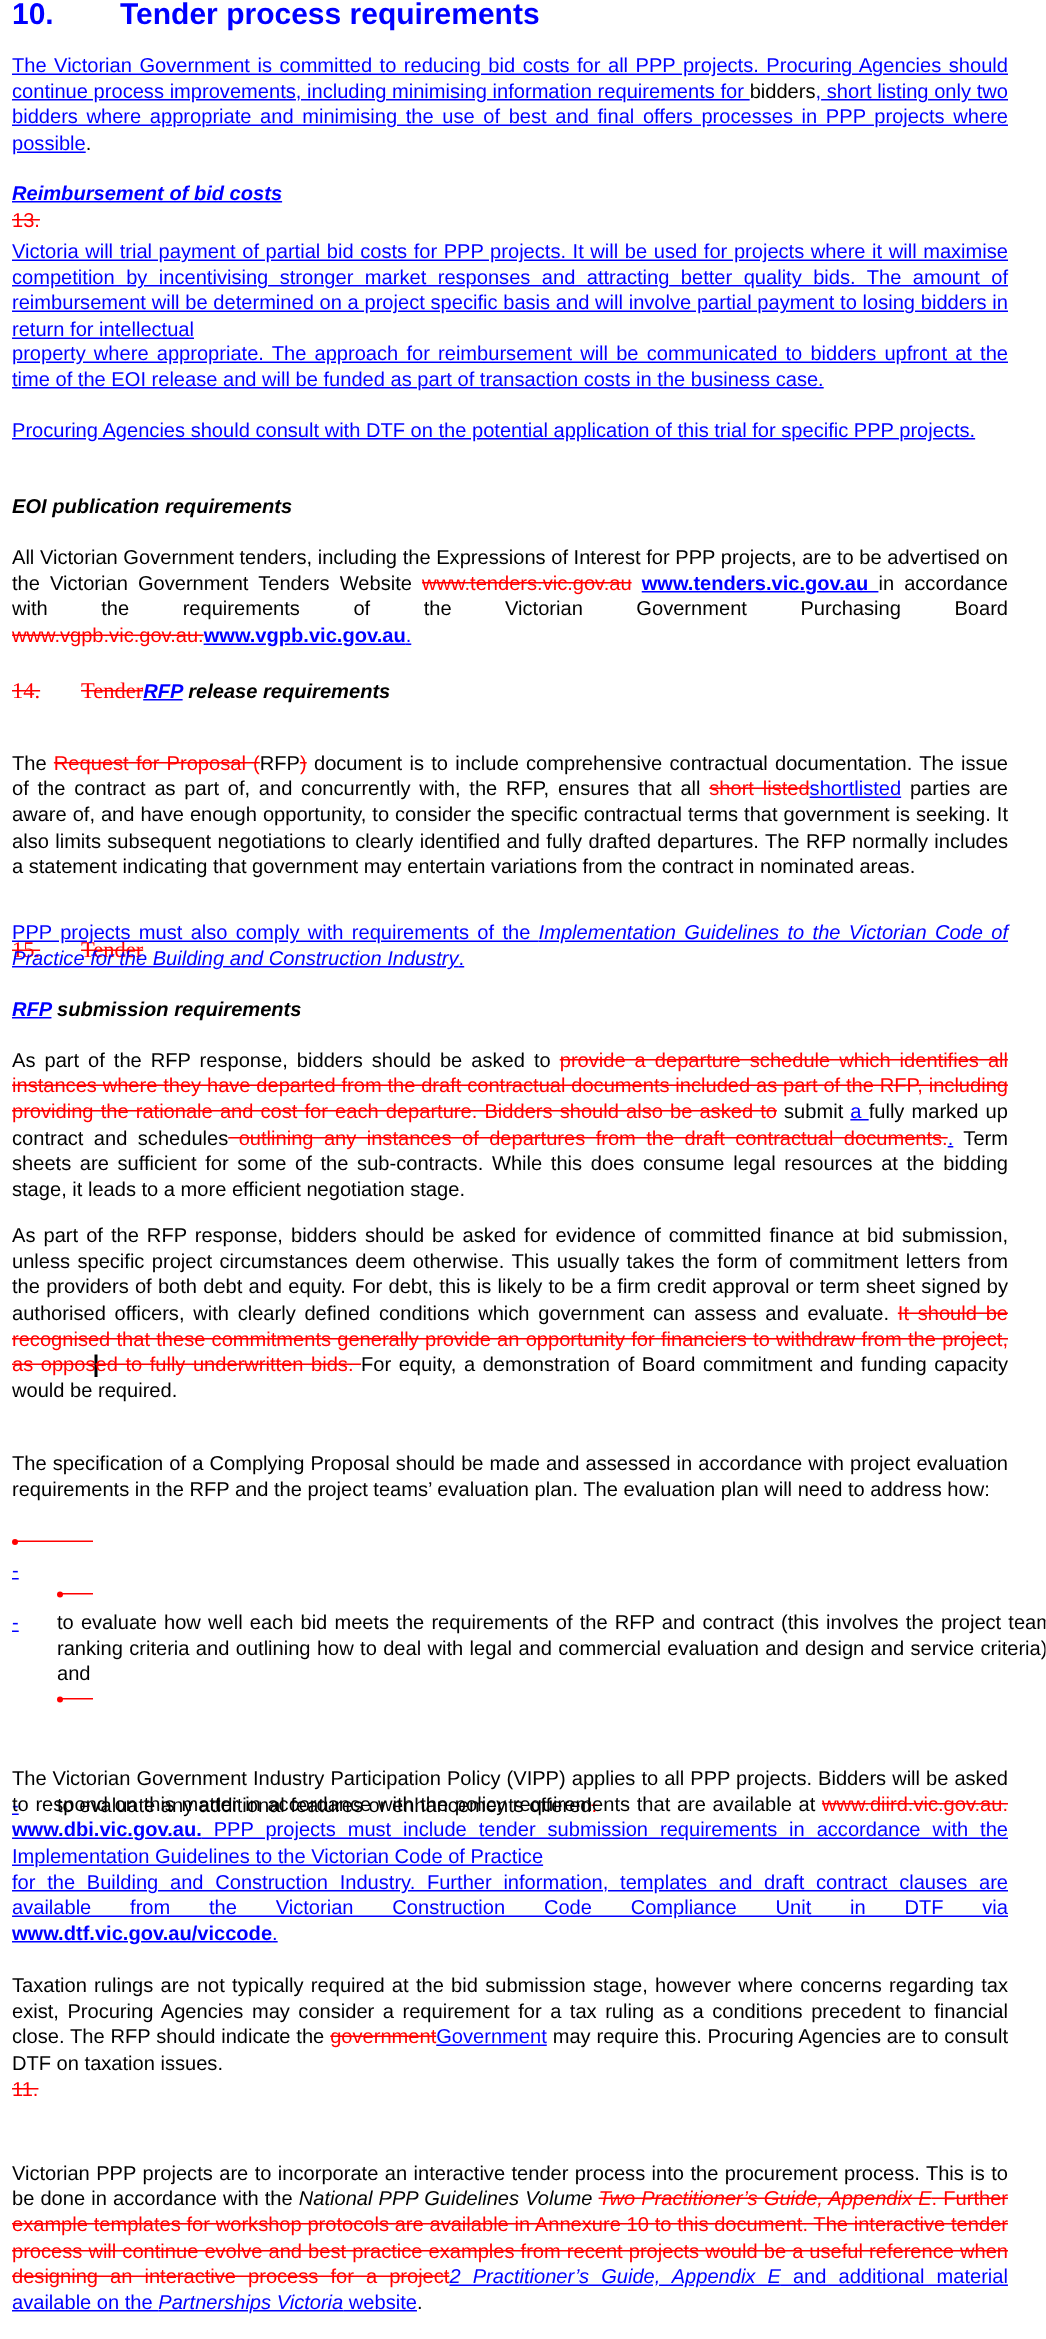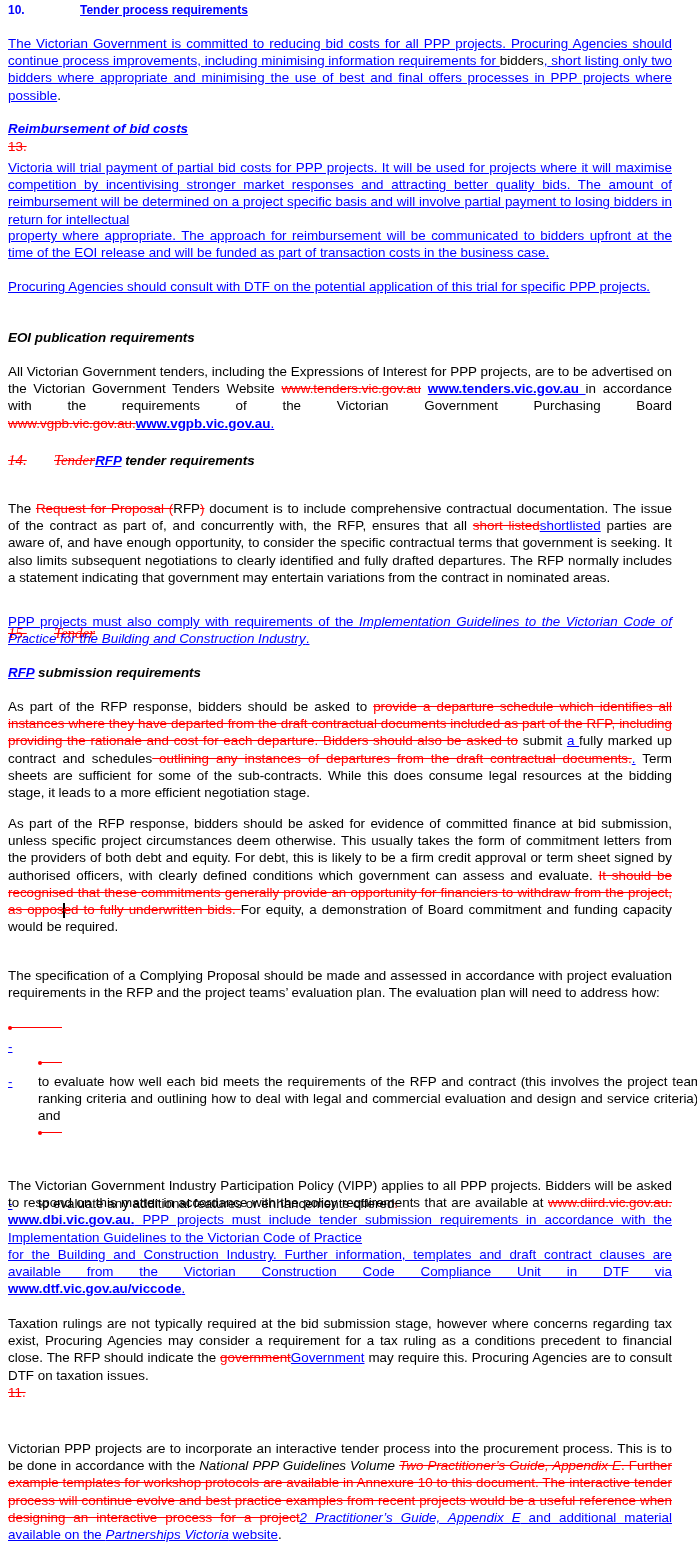--- a/index.html
+++ b/index.html
@@ -4,24 +4,24 @@
 <style>
   html, body { margin:0; padding:0; background:#ffffff; }
   body { width:697px; height:1559px; overflow:hidden; position:relative;
          font-family:"Liberation Sans", sans-serif; font-size:13.4px; line-height:17.2px; color:#000; }
   .page { position:absolute; left:8px; top:0; width:664px; }
   .blk { position:absolute; left:0; width:664px; text-align:justify; }
   .ins { color:#0000ff; text-decoration:underline; text-decoration-color:#0000ff; }
   .del { color:#ff0000; text-decoration:line-through; text-decoration-color:#ff0000; }
   .b { font-weight:bold; }
   .i { font-style:italic; }
-  .h1 { font-size:12px; font-weight:bold; color:#0000ff; text-decoration:underline; line-height:20px; }
+  .h1 { font-size:20px; font-weight:bold; color:#0000ff; line-height:20px; }
   .h1 .num { display:inline-block; width:72px; }
   .sub { font-weight:bold; font-style:italic; }
-  .serif-del { font-family:"Liberation Serif", serif; font-size:15px; color:#ff0000; text-decoration:line-through;font-style:italic; }
+  .serif-del { font-family:"Liberation Serif", serif; font-size:15px; color:#ff0000; text-decoration:line-through; }
   .serif-del .tab { display:inline-block; width:46px; text-decoration:line-through; }
   .numdel { color:#ff0000; text-decoration:line-through; display:inline-block; }
   .last-left { text-align-last:left; }
   .bul { position:relative; padding-left:30px; }
   .bul .dash { position:absolute; left:0; top:0; width:26px; color:#0000ff; text-decoration:underline; }
   .bullet-del { position:absolute; height:10px; }
   .bullet-del .dot { position:absolute; left:0; top:3px; width:4px; height:4px; background:#ff0000; border-radius:50%; }
   .bullet-del .line { position:absolute; left:2px; top:4px; height:1px; background:#ff0000; }
   .cursor { display:inline-block; width:2px; height:15px; background:#000; vertical-align:middle; margin:0 -1px; }
 </style>
@@ -56,21 +56,21 @@
 
   <div class="blk" style="top:329px;">
     <span class="sub">EOI publication requirements</span>
   </div>
   <div class="blk last-left" style="top:363px;">
     <span>All Victorian Government tenders, including the Expressions of Interest for PPP projects, are to be advertised on the Victorian Government Tenders Website </span><span class="del">www.tenders.vic.gov.au</span>
     <span class="ins b">www.tenders.vic.gov.au </span><span>in accordance with the requirements of the Victorian Government Purchasing Board </span><span class="del">www.vgpb.vic.gov.au.</span><span class="ins b">www.vgpb.vic.gov.au</span><span class="ins">.</span>
   </div>
 
   <div class="blk" style="top:452px;">
-    <span class="serif-del"><span class="tab">14.</span><span>Tender</span></span><span class="ins sub">RFP</span><span class="sub"> tender requirements</span>
+    <span class="serif-del"><span class="tab">14.</span><span>Tender</span></span><span class="ins sub">RFP</span><span class="sub"> release requirements</span>
   </div>
   <div class="blk last-left" style="top:488px;margin-top:12px;">
     <span>The </span><span class="del">Request for Proposal (</span><span>RFP</span><span class="del">)</span><span> document is to include comprehensive contractual documentation. The issue of the contract as part of, and concurrently with, the RFP, ensures that all </span><span class="del">short listed</span><span class="ins">shortlisted</span><span> parties are aware of, and have enough opportunity, to consider the specific contractual terms that government is seeking. It also limits subsequent negotiations to clearly identified and fully drafted departures. The RFP normally includes a statement indicating that government may entertain variations from the contract in nominated areas.</span>
   </div>
   <div class="blk" style="top:593px;margin-top:32px;">
     <span class="serif-del"><span class="tab">15.</span><span>Tender</span></span>
   </div>
   <div class="blk last-left" style="top:613px;">
     <span class="ins">PPP projects must also comply with requirements of the </span><span class="ins i">Implementation Guidelines to the Victorian Code of Practice for the Building and Construction Industry</span><span class="ins">.</span>
   </div>

